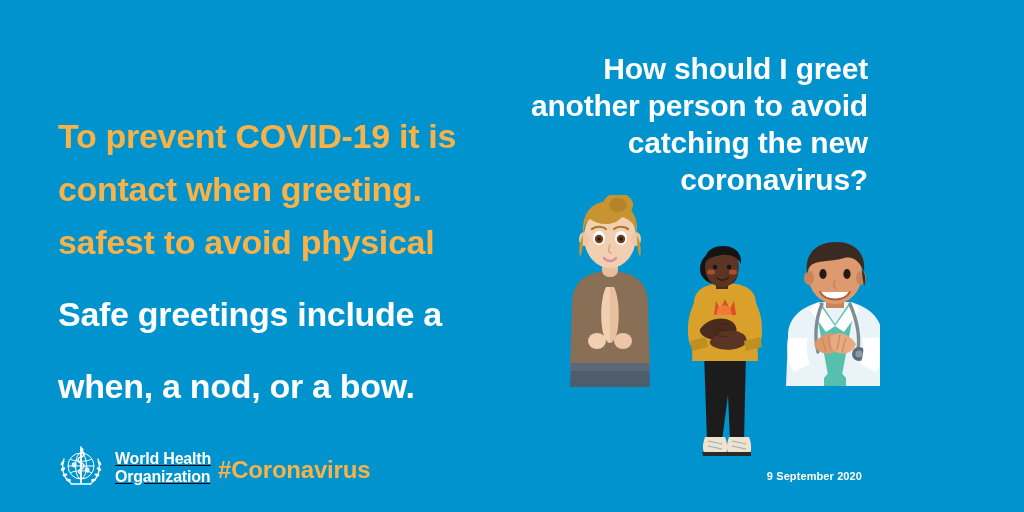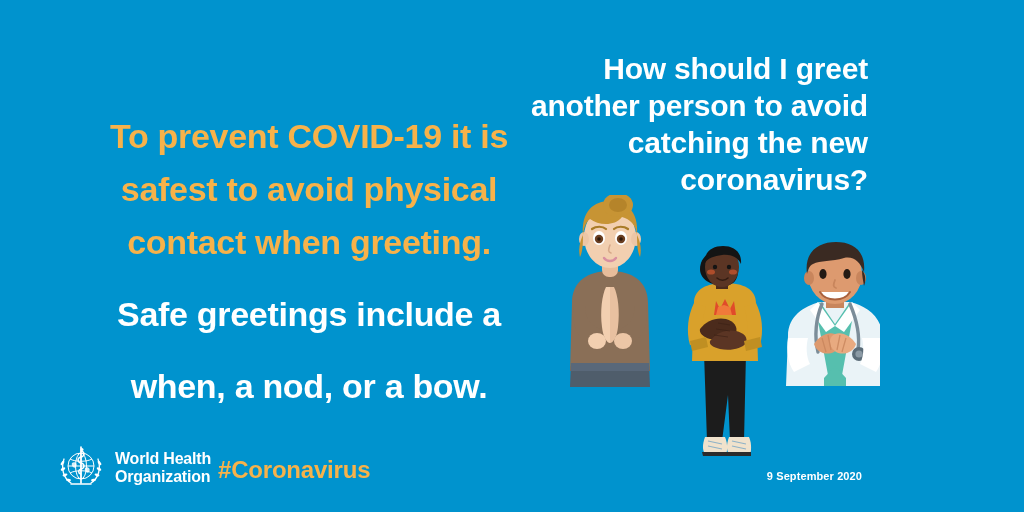--- a/index.html
+++ b/index.html
@@ -26,43 +26,43 @@
     color: #ffffff;
     font-size: 30px;
     font-weight: bold;
     line-height: 37px;
     letter-spacing: -0.2px;
   }
 
   
   #message {
     position: absolute;
-    left: 74px;
+    left: 58px;
     top: 110px;
     width: 470px;
-    text-align: center;
   }
   .msg-line {
     font-size: 34px;
     font-weight: bold;
     line-height: 53px;
     letter-spacing: -0.3px;
     white-space: nowrap;
   }
   .msg-line.accent { color: #f7b24a; }
   .msg-line.plain  { color: #ffffff; margin-top: 19px; }
 
   
   #who-logo {
     position: absolute;
     left: 56px;
     top: 443px;
     display: flex;
     align-items: center;
     gap: 9px;
+    text-decoration: underline;
   }
   #who-emblem { width: 50px; height: 50px; display: block; }
   #who-wordmark {
     color: #ffffff;
     font-size: 16px;
     font-weight: bold;
     line-height: 18px;
     letter-spacing: -0.2px;
   }
   #hashtags {
@@ -107,22 +107,22 @@
 
   <div id="headline">
     <div>How should I greet</div>
     <div>another person to avoid</div>
     <div>catching the new</div>
     <div>coronavirus?</div>
   </div>
 
   <div id="message">
     <div class="msg-line accent">To prevent COVID-19 it is</div>
+    <div class="msg-line accent">contact when greeting.</div>
     <div class="msg-line accent">safest to avoid physical</div>
-    <div class="msg-line accent">contact when greeting.</div>
     <div class="msg-line plain">Safe greetings include a</div>
     <div class="msg-line plain">when, a nod, or a bow.</div>
   </div>
 
   <div id="illustration">
 
     <svg class="figure" id="fig-namaste" width="120" height="200" viewBox="0 0 120 200">
 
       <path d="M22 108 C22 86 38 76 60 76 C82 76 98 86 98 108 L100 176 L20 176 Z" fill="#8a6f57"></path>
 

